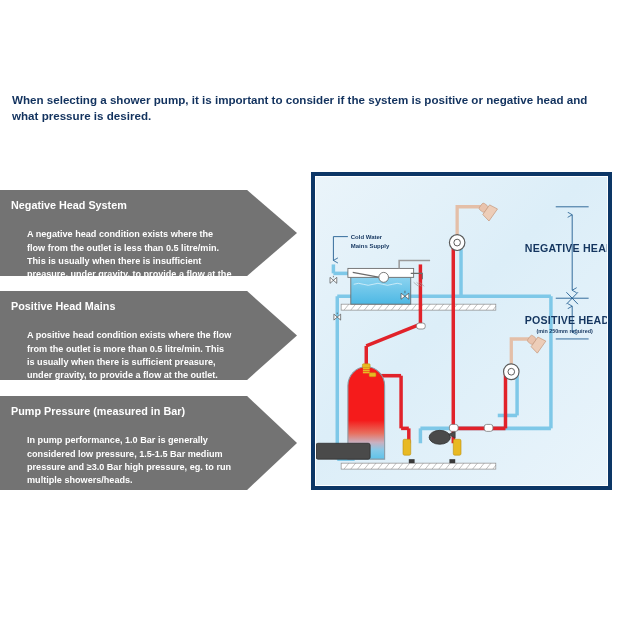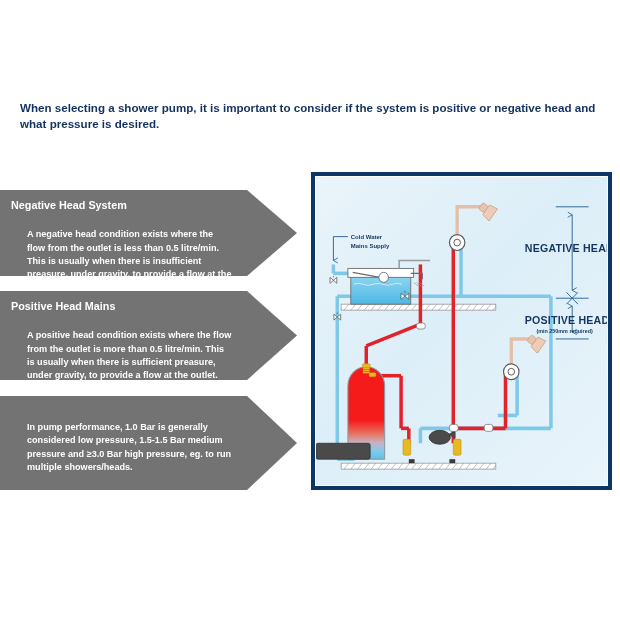--- a/index.html
+++ b/index.html
@@ -28,21 +28,21 @@
     color: #12325e;
     letter-spacing: 0.2px;
     margin: 0 0 7px 0;
     line-height: 1.1;
   }
   #page-subtitle {
     font-size: 11.6px;
     font-weight: bold;
     color: #12325e;
     line-height: 1.42;
-    margin: 12px;
+    margin: 4px;
     max-width: 600px;
   }
 
   
   .banner {
     position: absolute;
     left: 0;
     width: 297px;
     background: #737373;
     color: #ffffff;
@@ -121,20 +121,21 @@
   <div class="banner-title">Negative Head System</div>
   <div class="banner-body">A negative head condition exists where the flow from the outlet is less than 0.5 litre/min. This is usually when there is insufficient preasure, under gravity, to provide a flow at the outlet.</div>
 </div>
 
 <div class="banner" id="banner-positive-head">
   <div class="banner-title">Positive Head Mains</div>
   <div class="banner-body">A positive head condition exists where the flow from the outlet is more than 0.5 litre/min. This is usually when there is sufficient preasure, under gravity, to provide a flow at the outlet.</div>
 </div>
 
 <div class="banner" id="banner-pump-pressure">
+  <div class="banner-title">Pump Pressure (measured in Bar)</div>
   <div class="banner-body">In pump performance, 1.0 Bar is generally considered low pressure, 1.5-1.5 Bar medium pressure and ≥3.0 Bar high pressure, eg. to run multiple showers/heads.</div>
 </div>
 
 <div id="diagram-panel">
   <div id="diagram-inner">
     <svg id="diagram-svg" viewBox="0 0 301 310" preserveAspectRatio="none">
       <defs>
         <linearGradient id="cylGrad" x1="0" y1="0" x2="0" y2="1">
           <stop offset="0%" stop-color="#f51b1b"></stop>
           <stop offset="58%" stop-color="#f51b1b"></stop>

